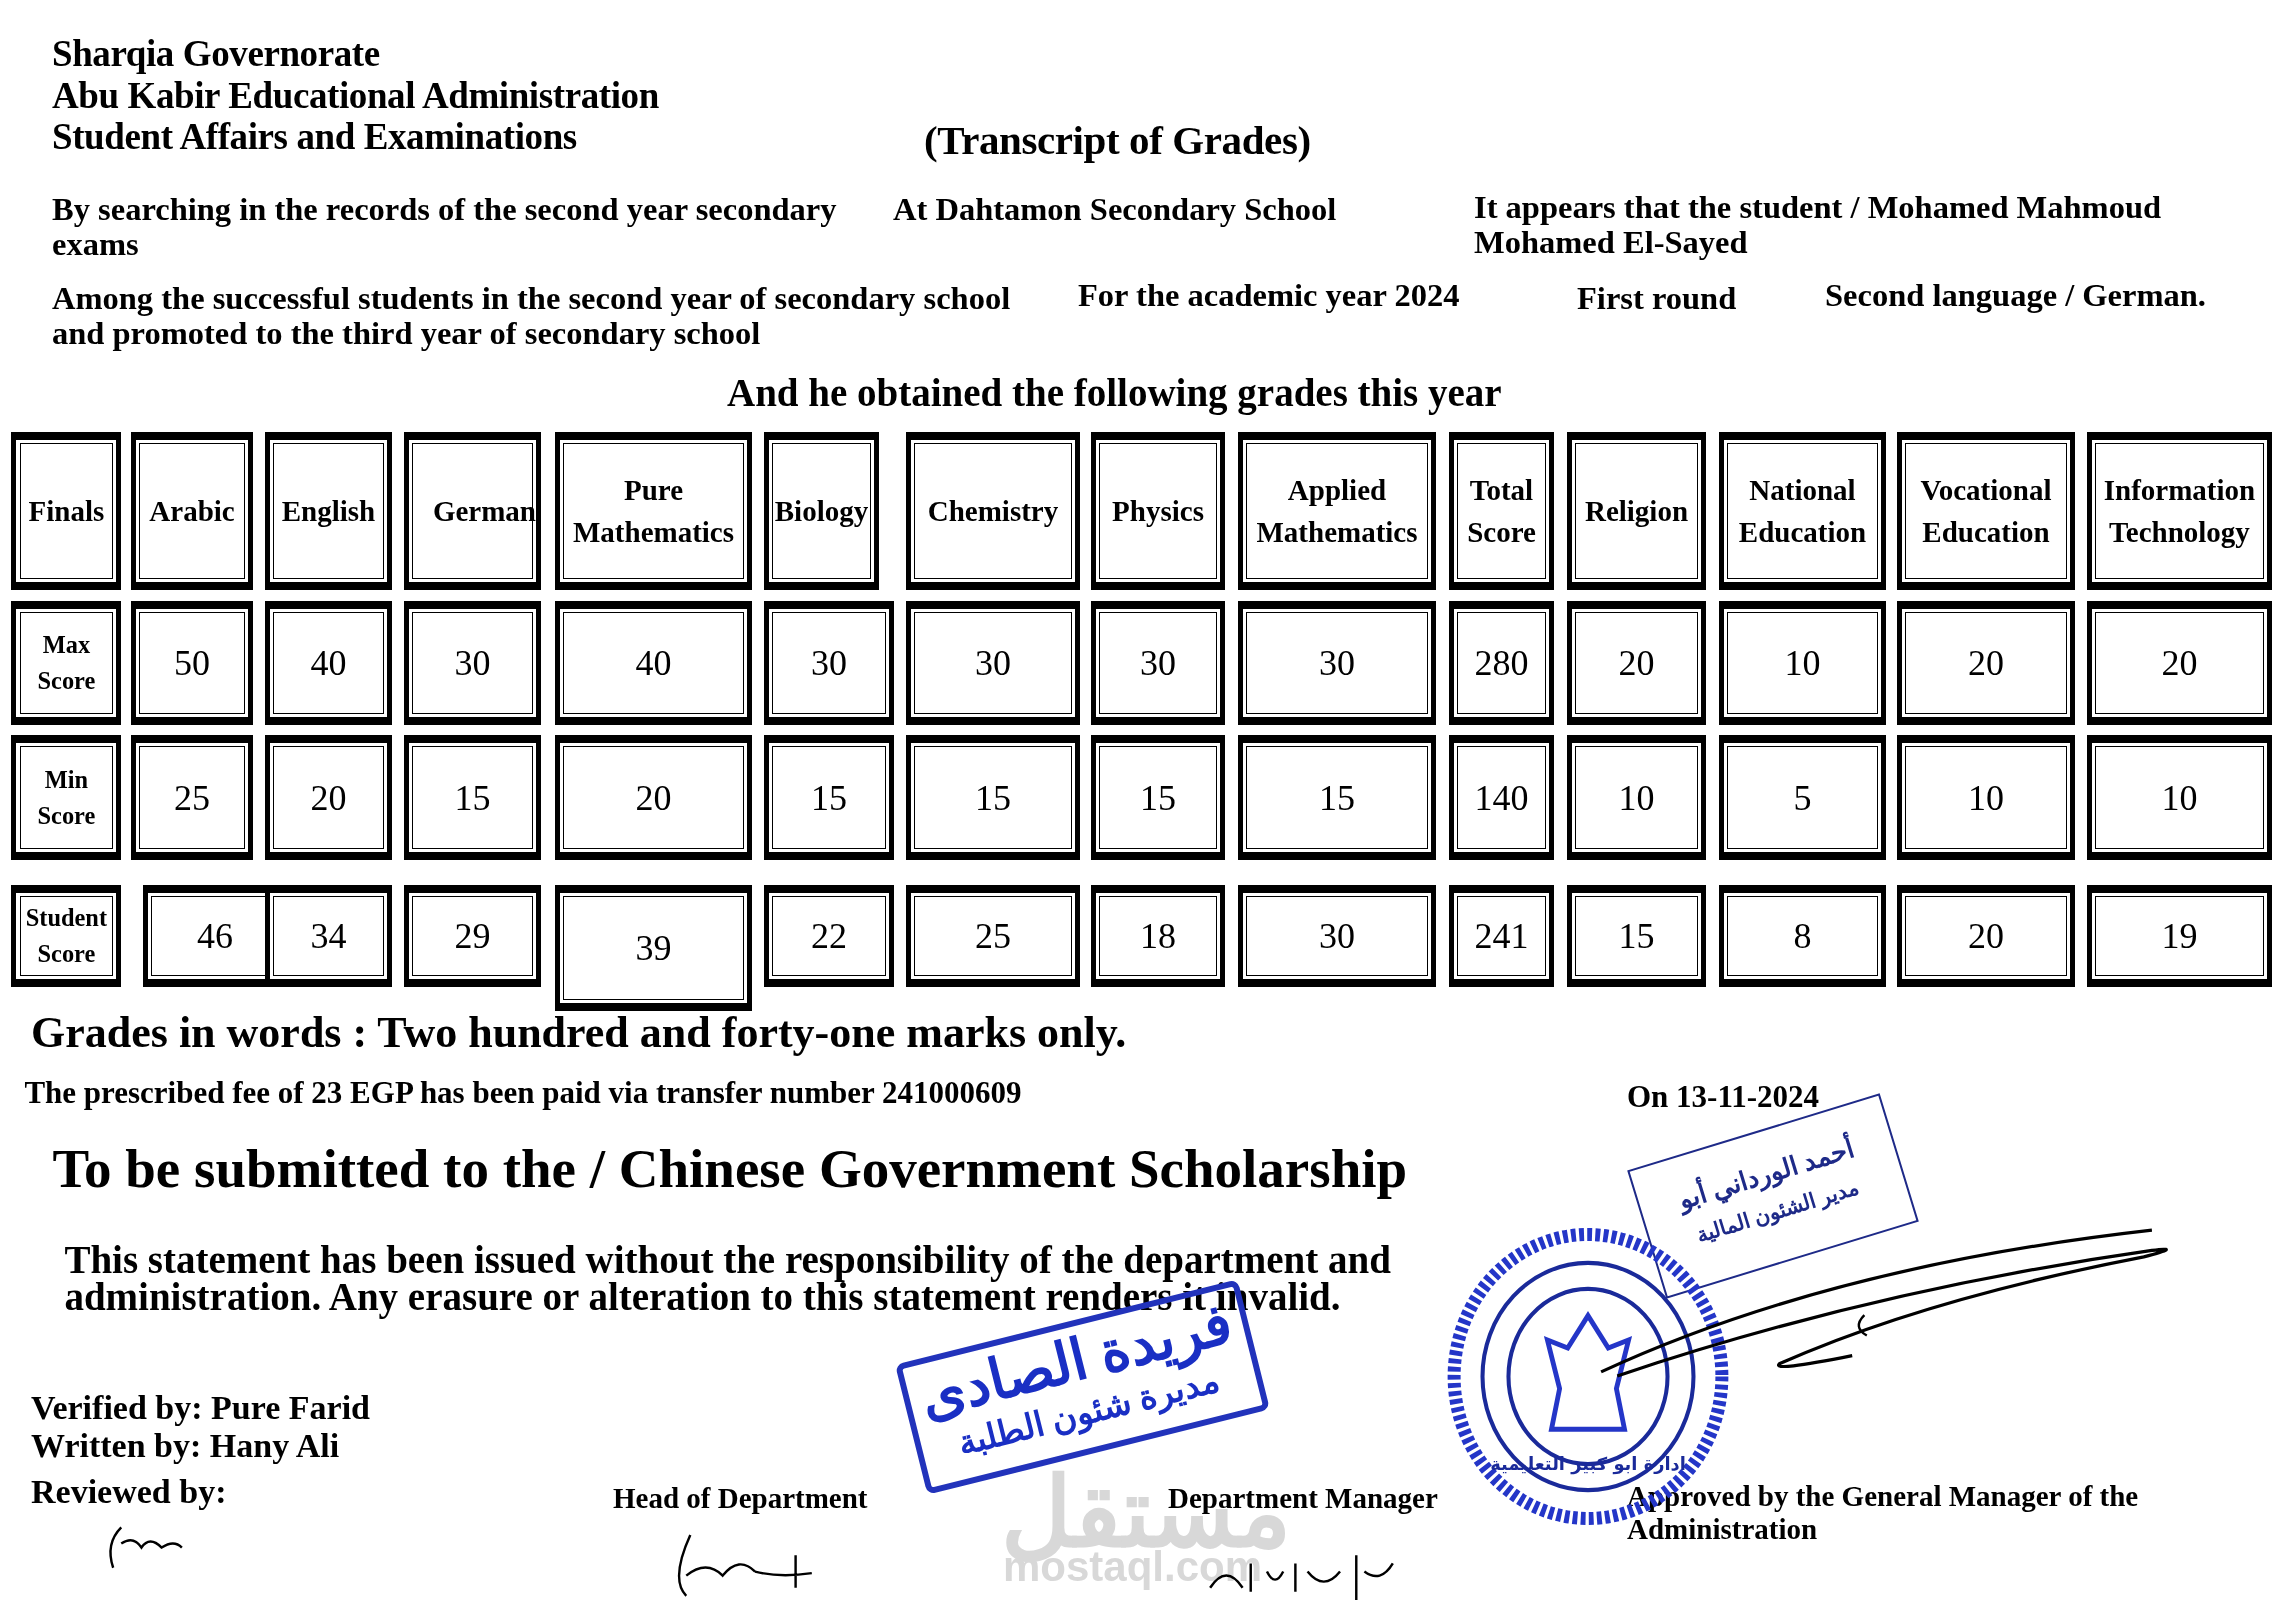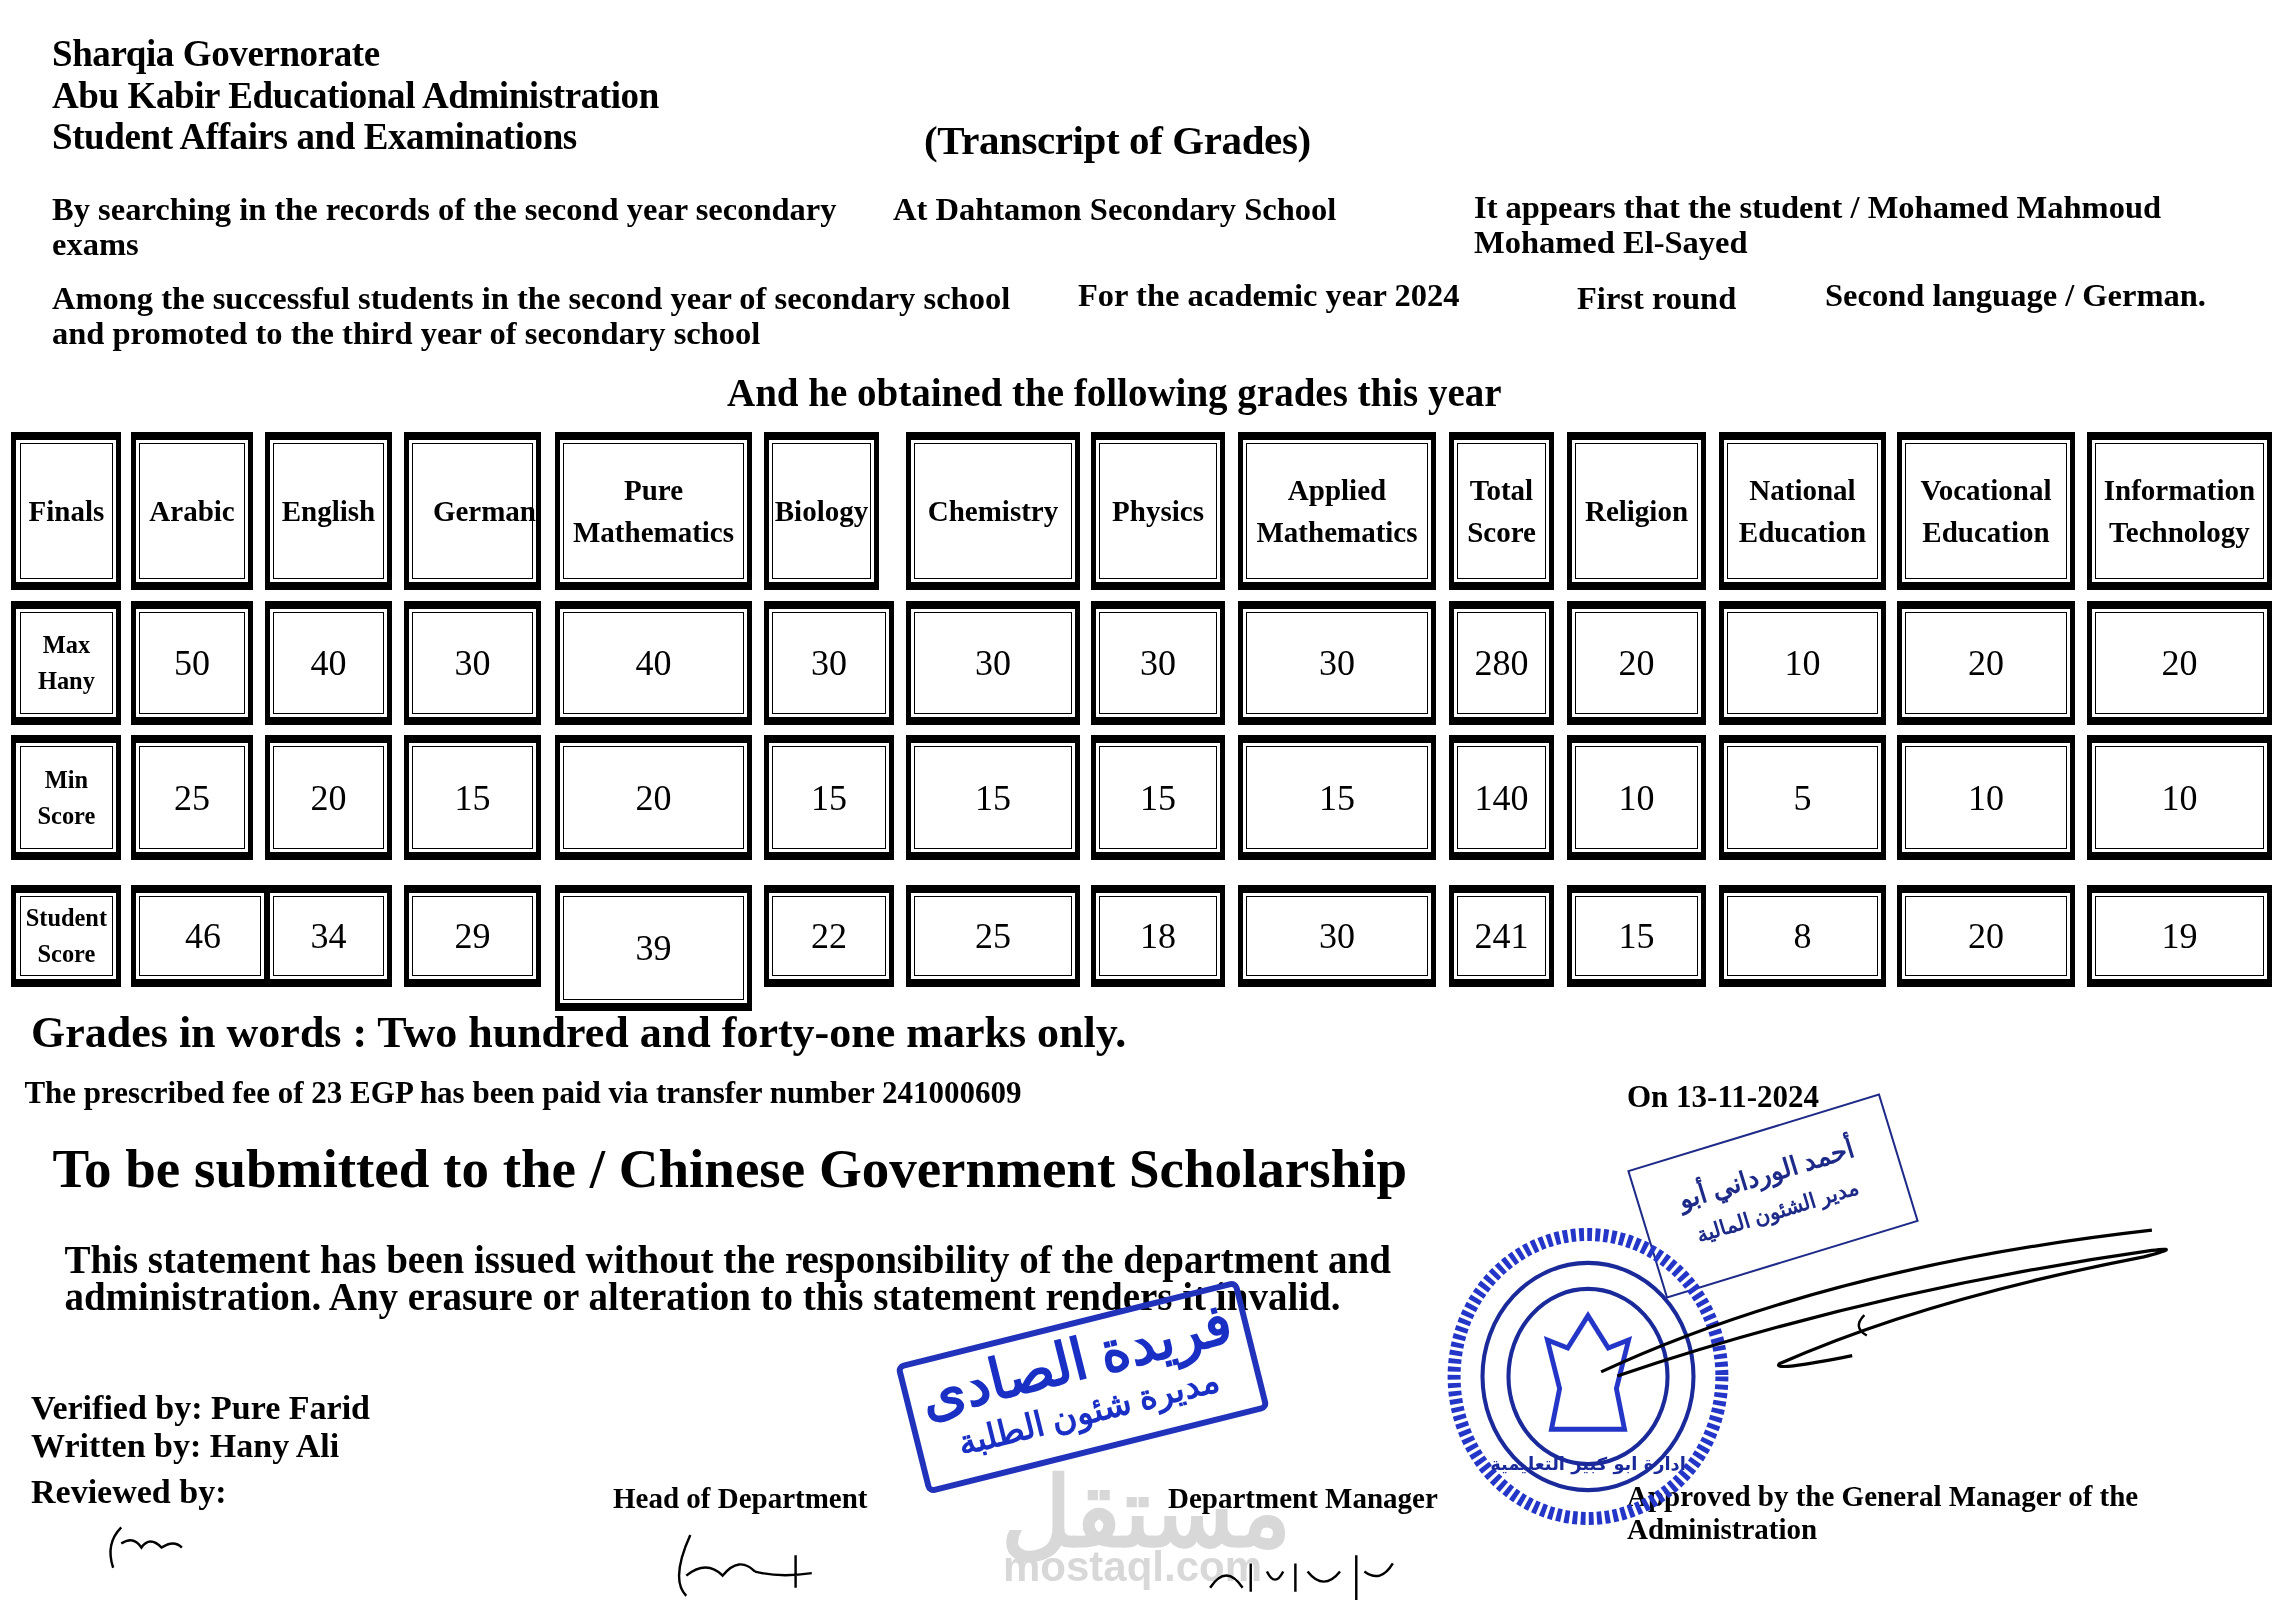--- a/index.html
+++ b/index.html
@@ -101,21 +101,21 @@
 Education</span>
     </div>
     <div class="cell head" style="left: 2087px; top: 432px; width: 185px; height: 158px;">
       <div class="inner"></div>
       <span>Information
 Technology</span>
     </div>
     <div class="cell label" style="left: 11.4px; top: 601px; width: 110px; height: 124px;">
       <div class="inner"></div>
       <span>Max
-Hany</span>
+Score</span>
     </div>
     <div class="cell val" style="left: 131px; top: 601px; width: 122px; height: 124px;">
       <div class="inner"></div>
       <span>50</span>
     </div>
     <div class="cell val" style="left: 265px; top: 601px; width: 127px; height: 124px;">
       <div class="inner"></div>
       <span>40</span>
     </div>
     <div class="cell val" style="left: 404px; top: 601px; width: 137px; height: 124px;">
@@ -217,21 +217,21 @@
     </div>
     <div class="cell val" style="left: 2087px; top: 735px; width: 185px; height: 125px;">
       <div class="inner"></div>
       <span>10</span>
     </div>
     <div class="cell label" style="left: 11.4px; top: 885px; width: 110px; height: 102px;">
       <div class="inner"></div>
       <span>Student
 Score</span>
     </div>
-    <div class="cell val" style="left: 131px; top: 885px; width: 138px; height: 102px; padding-left: 6px;">
+    <div class="cell val" style="left: 143px; top: 885px; width: 138px; height: 102px; padding-left: 6px;">
       <div class="inner"></div>
       <span>46</span>
     </div>
     <div class="cell val" style="left: 265px; top: 885px; width: 127px; height: 102px;">
       <div class="inner"></div>
       <span>34</span>
     </div>
     <div class="cell val" style="left: 404px; top: 885px; width: 137px; height: 102px;">
       <div class="inner"></div>
       <span>29</span>

